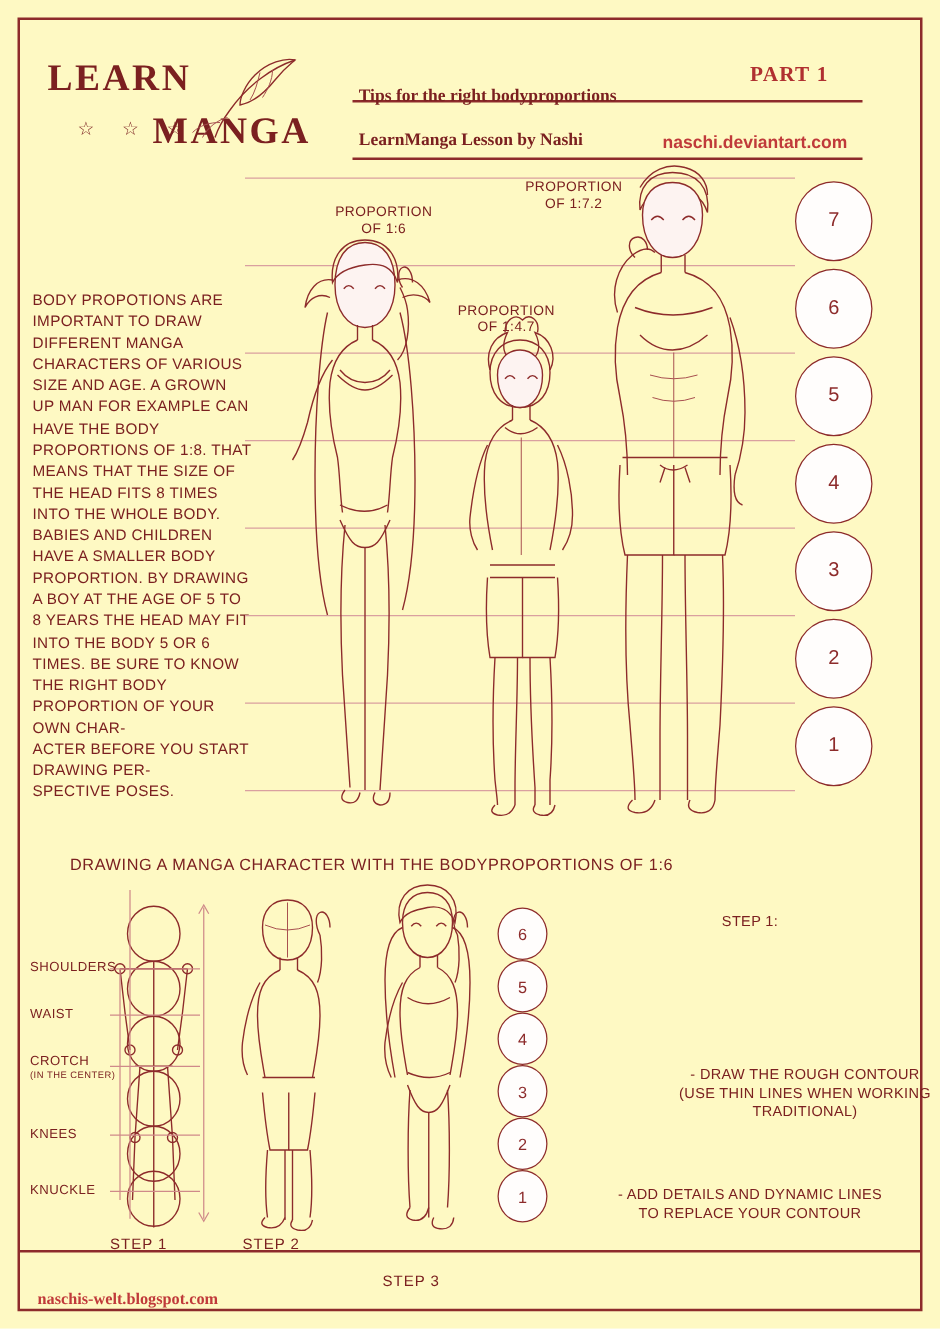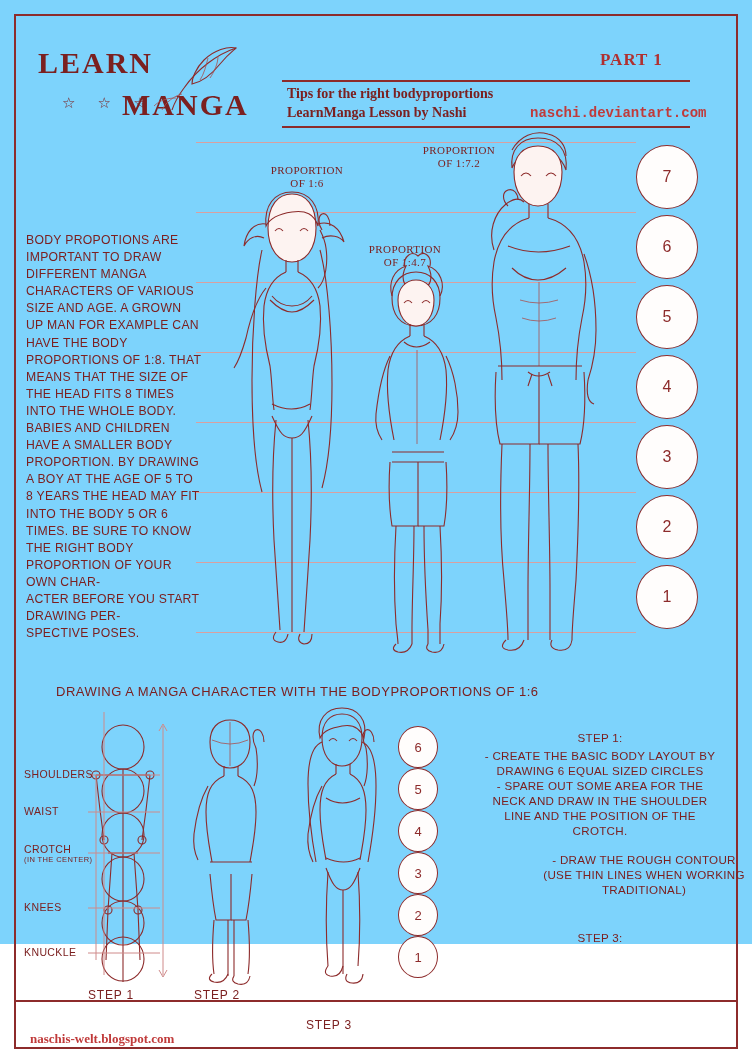--- a/index.html
+++ b/index.html
@@ -12,22 +12,22 @@
     height: 1063px;
     font-family: "Liberation Sans", sans-serif;
     color: #7b2020;
     position: relative;
     overflow: hidden;
   }
   .page {
     position: absolute;
     left: 0; top: 0;
     width: 752px;
-    height: 944px;
-    background: #7dd3fc;
+    height: 1063px;
+    background: #fef9c3;
   }
   .frame {
     position: absolute;
     left: 14px; top: 14px;
     width: 724px; height: 1035px;
     border: 2px solid #8d2b2b;
     box-sizing: border-box;
   }
 
   
@@ -86,39 +86,39 @@
     letter-spacing: 1px;
   }
   .header-rule {
     position: absolute;
     left: 282px; top: 80px;
     width: 408px; height: 2px;
     background: #8d2b2b;
   }
   .header-sub1 {
     position: absolute;
-    left: 287px; top: 86px;
+    left: 287px; top: 70px;
     font-family: "Liberation Serif", serif;
     font-weight: bold;
     font-size: 14px;
     color: #7b2020;
     text-align: center;
   }
   .header-sub2 {
     position: absolute;
     left: 287px; top: 105px;
     font-family: "Liberation Serif", serif;
     font-weight: bold;
     font-size: 14px;
     color: #7b2020;
   }
   .header-link {
     position: absolute;
     left: 530px; top: 105px;
-    font-family: Liberation Mono, monospace;
+    font-family: Liberation Sans, sans-serif;
     font-weight: bold;
     font-size: 14px;
     color: #c03a3a;
   }
   .header-underline {
     position: absolute;
     left: 282px; top: 126px;
     width: 408px; height: 2px;
     background: #8d2b2b;
   }
@@ -160,21 +160,21 @@
     display: flex;
     align-items: center;
     justify-content: center;
     font-family: "Liberation Sans", sans-serif;
     font-size: 16px;
     color: #8d2b2b;
     background: #fffdfc;
   }
   .prop-label {
     position: absolute;
-    font-family: Liberation Serif, serif;
+    font-family: Liberation Sans, sans-serif;
     font-size: 11px;
     line-height: 13px;
     letter-spacing: 0.4px;
     color: #7b2020;
     text-transform: uppercase;
     white-space: pre-line;
     text-align: center;
   }
 
   
@@ -570,28 +570,23 @@
   <div class="bd-circle" style="left:398px; top:810px;">4</div>
   <div class="bd-circle" style="left:398px; top:852px;">3</div>
   <div class="bd-circle" style="left:398px; top:894px;">2</div>
   <div class="bd-circle" style="left:398px; top:936px;">1</div>
 
   <div class="step-caption" style="left:88px; top:988px;text-align:right;">STEP 1</div>
   <div class="step-caption" style="left:194px; top:988px;">STEP 2</div>
   <div class="step-caption" style="left:306px; top:988px;margin-top:30px;">STEP 3</div>
 
   <div class="steps-text" style="top:730px;">STEP 1:</div>
-  <div class="steps-text" style="top:748px;">- CREATE THE BASIC BODY LAYOUT BY
-   DRAWING 6 EQUAL SIZED CIRCLES
-- SPARE OUT SOME AREA FOR THE
-   NECK AND DRAW IN THE SHOULDER
-   LINE AND THE POSITION OF THE
-   CROTCH.</div>
 
   <div class="steps-text" style="top:852px;margin-left:44px;">- DRAW THE ROUGH CONTOUR
    (USE THIN LINES WHEN WORKING
    TRADITIONAL)</div>
 
-  <div class="steps-text" style="top:930px;">STEP 3:</div>
+  <div class="steps-text" style="top:948px;">- ADD DETAILS AND DYNAMIC LINES
+   TO REPLACE YOUR CONTOUR</div>
 
   <div class="footer-rule"></div>
   <div class="footer-line2">naschis-welt.blogspot.com</div>
 </div>
 
 </body></html>

